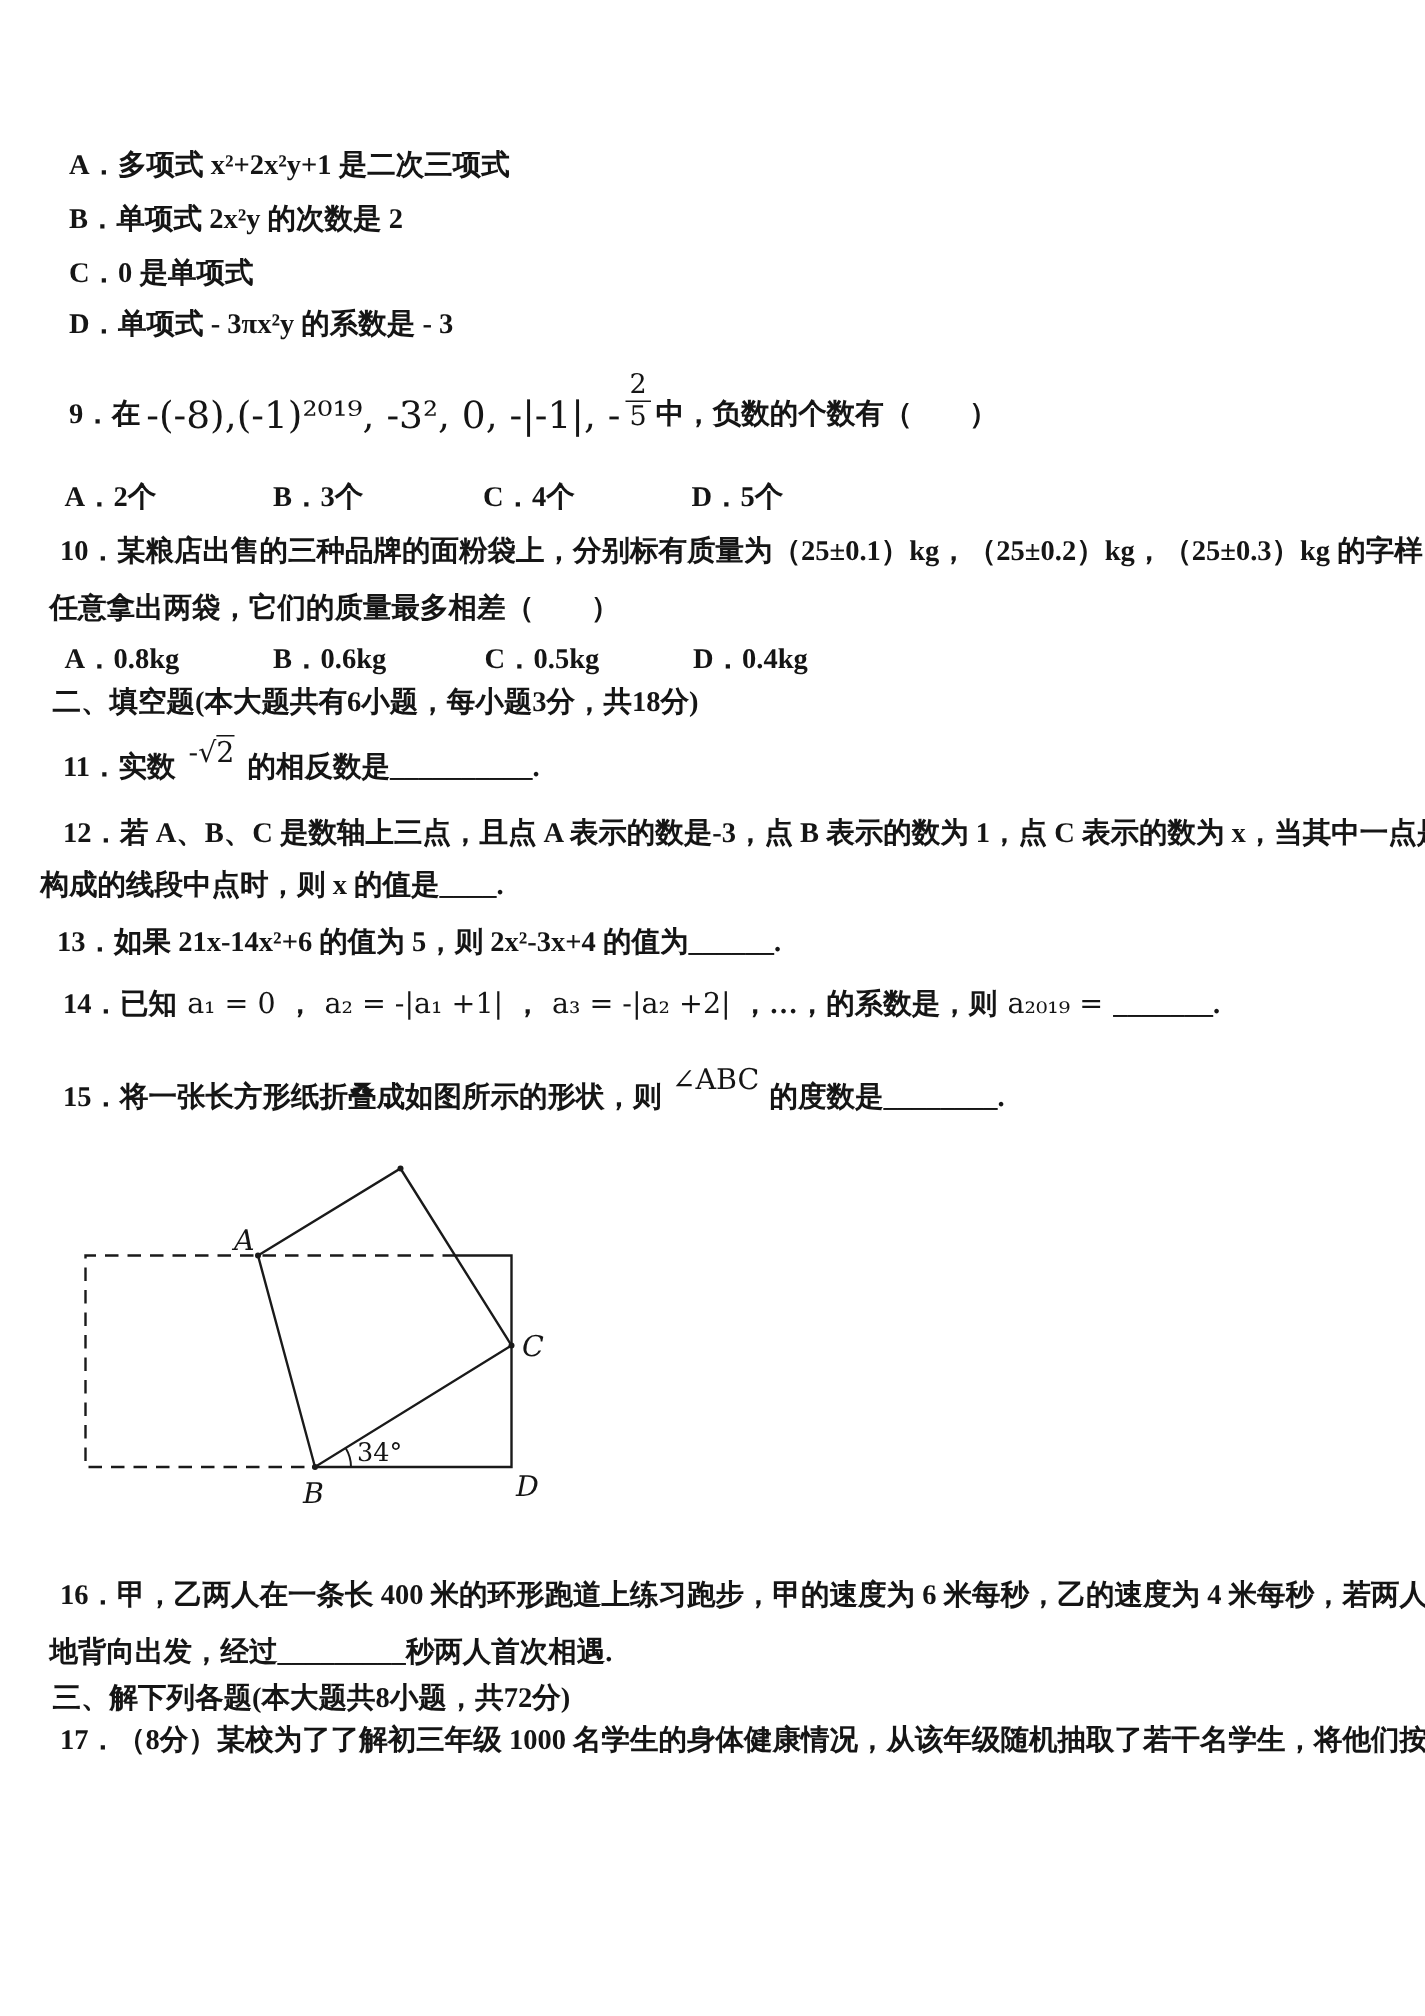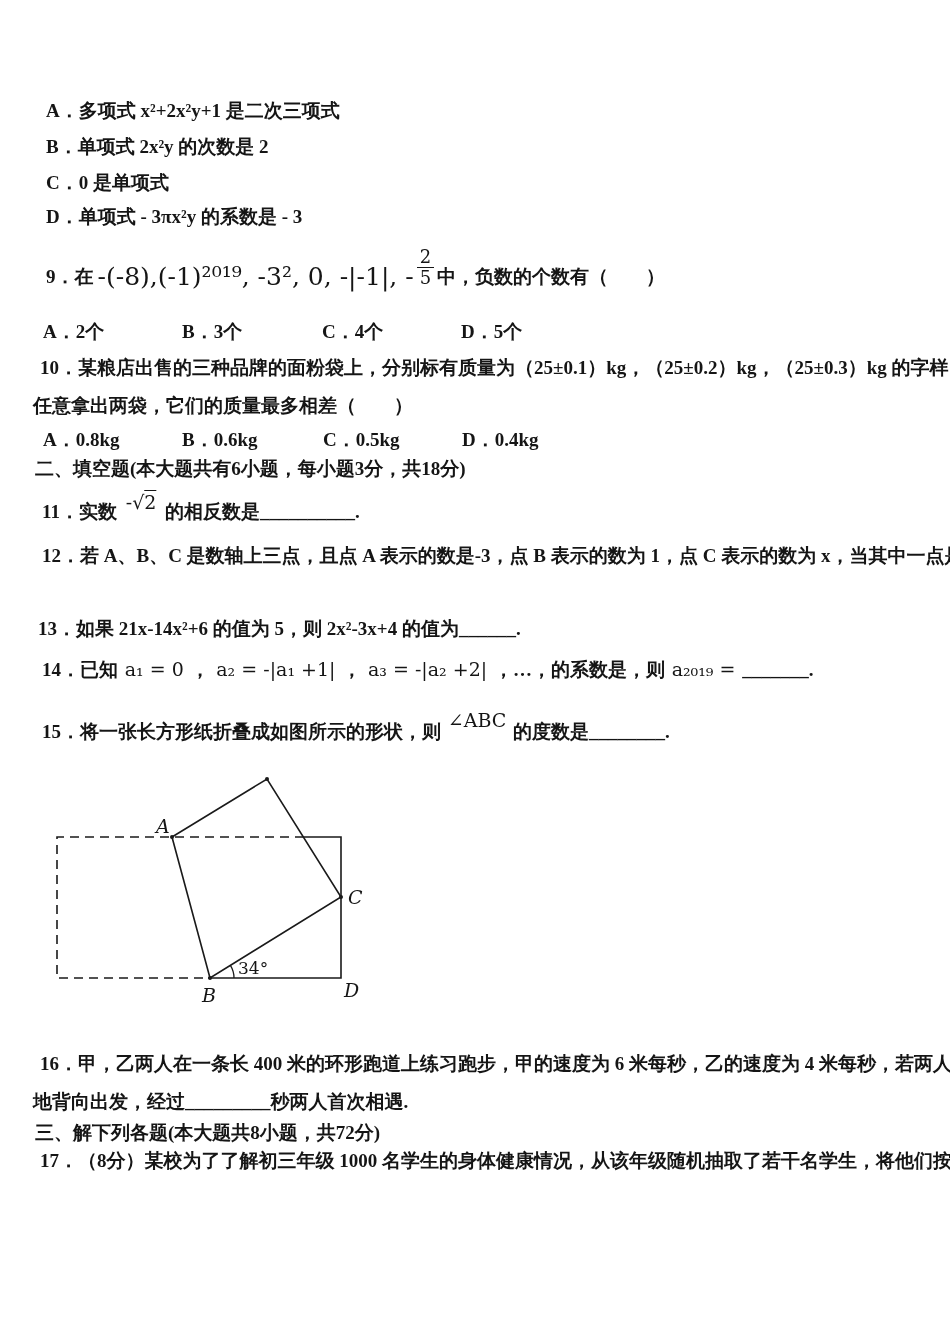--- a/index.html
+++ b/index.html
@@ -59,20 +59,21 @@
 
   <div class="line" style="left:35px;top:458px">二、填空题(本大题共有6小题，每小题3分，共18分)</div>
 
   <div class="line" style="left:42px;top:500px">
     <span>11．实数</span>
     <span class="raised gap-l gap-r"><span>-</span><span>√</span><span class="ovl">2</span></span>
     <span>的相反数是__________.</span>
   </div>
 
   <div class="line" style="left:42px;top:545px">12．若 A、B、C 是数轴上三点，且点 A 表示的数是-3，点 B 表示的数为 1，点 C 表示的数为 x，当其中一点是另外两点</div>
+  <div class="line" style="left:27px;top:580px">构成的线段中点时，则 x 的值是____.</div>
 
   <div class="line" style="left:38px;top:618px">13．如果 21x-14x²+6 的值为 5，则 2x²-3x+4 的值为______.</div>
 
   <div class="line" style="left:42px;top:658px">
     <span>14．已知</span>
     <span class="math">a₁ = 0</span>
     <span>，</span>
     <span class="math">a₂ = -|a₁ +1|</span>
     <span>，</span>
     <span class="math">a₃ = -|a₂ +2|</span>

